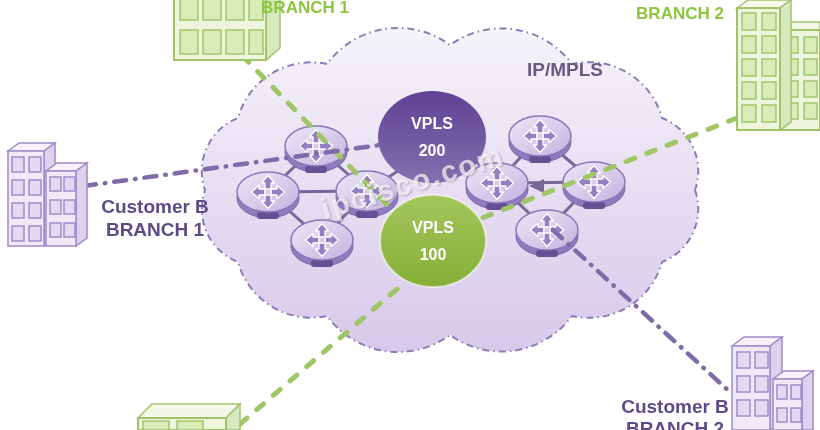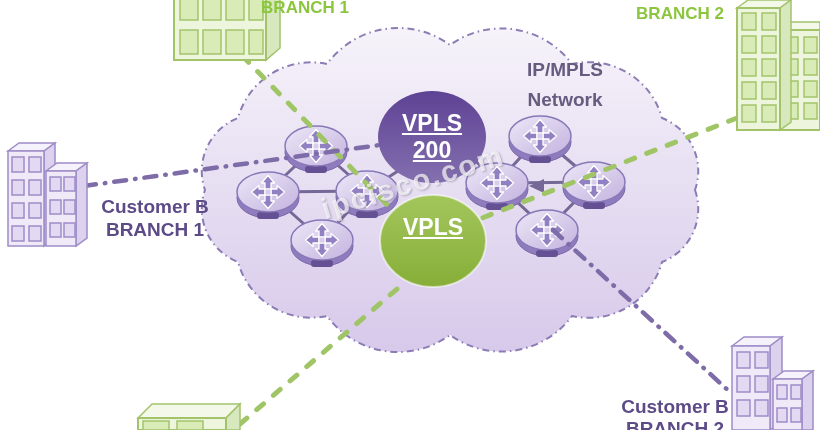--- a/index.html
+++ b/index.html
@@ -27,21 +27,21 @@
   .bp-front{fill:var(--building-purple-fill,#EFE9F8);stroke:var(--building-purple-stroke,#9E8CC8);stroke-width:1.5;}
   .bp-side{fill:var(--building-purple-side,#DCD2EE);stroke:var(--building-purple-stroke,#9E8CC8);stroke-width:1.5;}
   .bp-top{fill:var(--building-purple-top,#F6F2FB);stroke:var(--building-purple-stroke,#9E8CC8);stroke-width:1.5;}
   .bp-win{fill:var(--building-purple-window,#E3D9F3);stroke:var(--building-purple-stroke,#9E8CC8);stroke-width:1.5;}
   
   .lbl{position:absolute;font-weight:bold;text-align:center;line-height:23px;}
   .lbl span{display:block;}
   .lbl-green{color:var(--accent-green,#8CC63F);font-size:17px;}
   .lbl-purple{color:var(--accent-purple,#5C4B87);font-size:19px;margin-left:8px;}
   .lbl-cloud{color:var(--cloud-text,#665C80);font-size:19px;text-align:left;line-height:30px;}
-  .lbl-vpls{color:#ffffff;font-size:23px;line-height:27px;text-decoration:underline;}
+  .lbl-vpls{color:#ffffff;font-size:16px;line-height:27px;}
   .watermark{
     position:absolute;left:288px;top:166px;width:250px;text-align:center;
     font-size:29px;font-weight:bold;letter-spacing:2px;
     color:var(--watermark,rgba(255,255,255,0.68));
     text-shadow:1px 1px 2px rgba(110,100,130,0.45);
     transform:rotate(-17deg);
   }
 </style>
 </head>
 <body>
@@ -241,24 +241,24 @@
   <div class="lbl lbl-purple" style="left:86px;top:195px;width:122px;">
     <span>Customer B</span>
     <span>BRANCH 1</span>
   </div>
   <div class="lbl lbl-purple" style="left:604px;top:396px;width:126px;line-height:22px;">
     <span>Customer B</span>
     <span>BRANCH 2</span>
   </div>
   <div class="lbl lbl-cloud" style="left:505px;top:55px;width:120px;text-align:center;">
     <span>IP/MPLS</span>
-    <span>Network</span>
   </div>
   <div class="lbl lbl-vpls" style="left:377px;top:110px;width:110px;">
     <span>VPLS</span>
     <span>200</span>
   </div>
   <div class="lbl lbl-vpls" style="left:378px;top:214px;width:110px;">
     <span>VPLS</span>
+    <span>100</span>
   </div>
   <div class="watermark">ipcisco.com</div>
 
 </div>
 
 </body></html>

